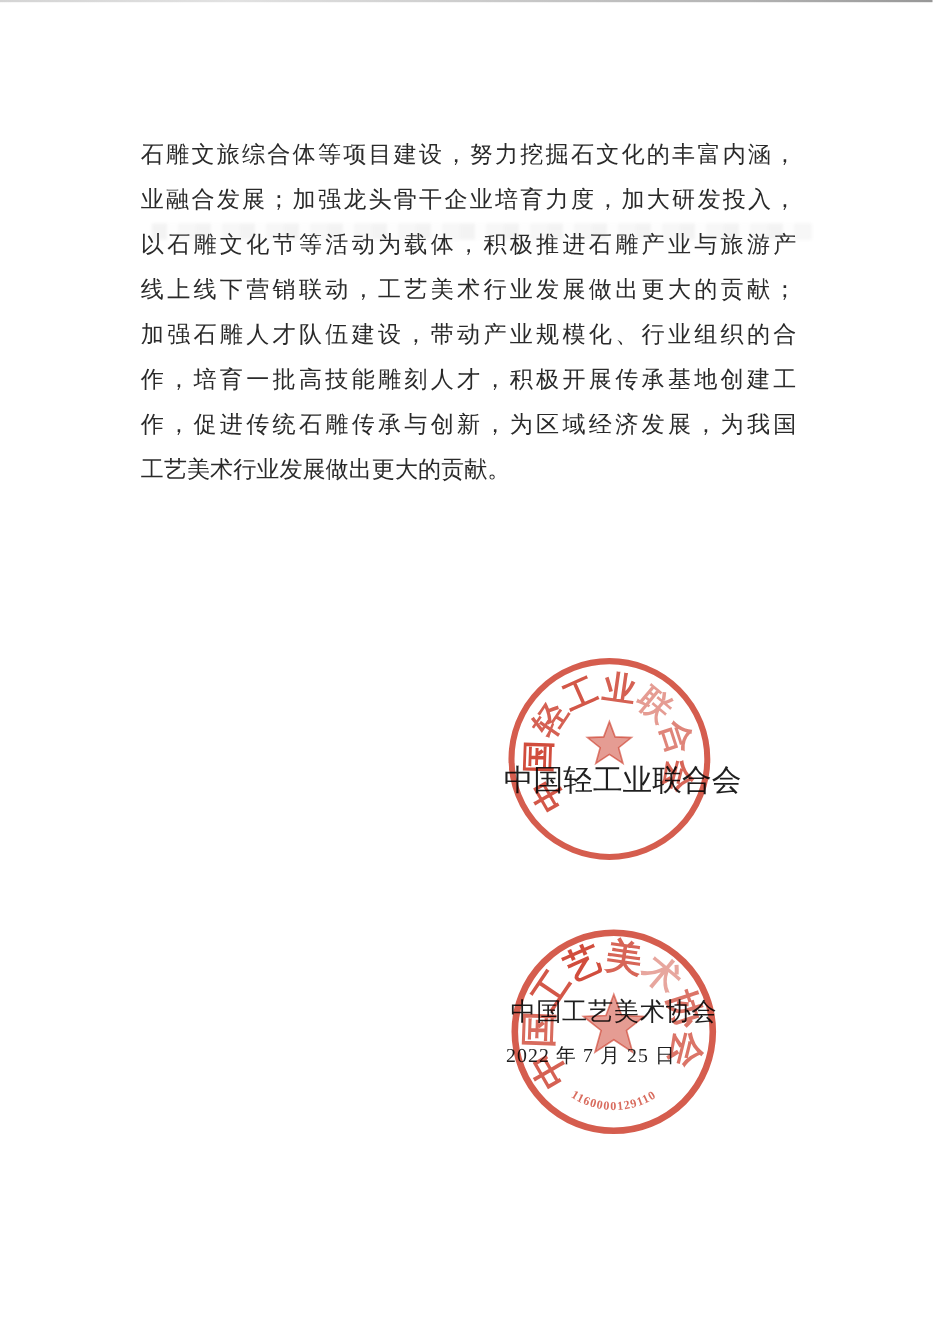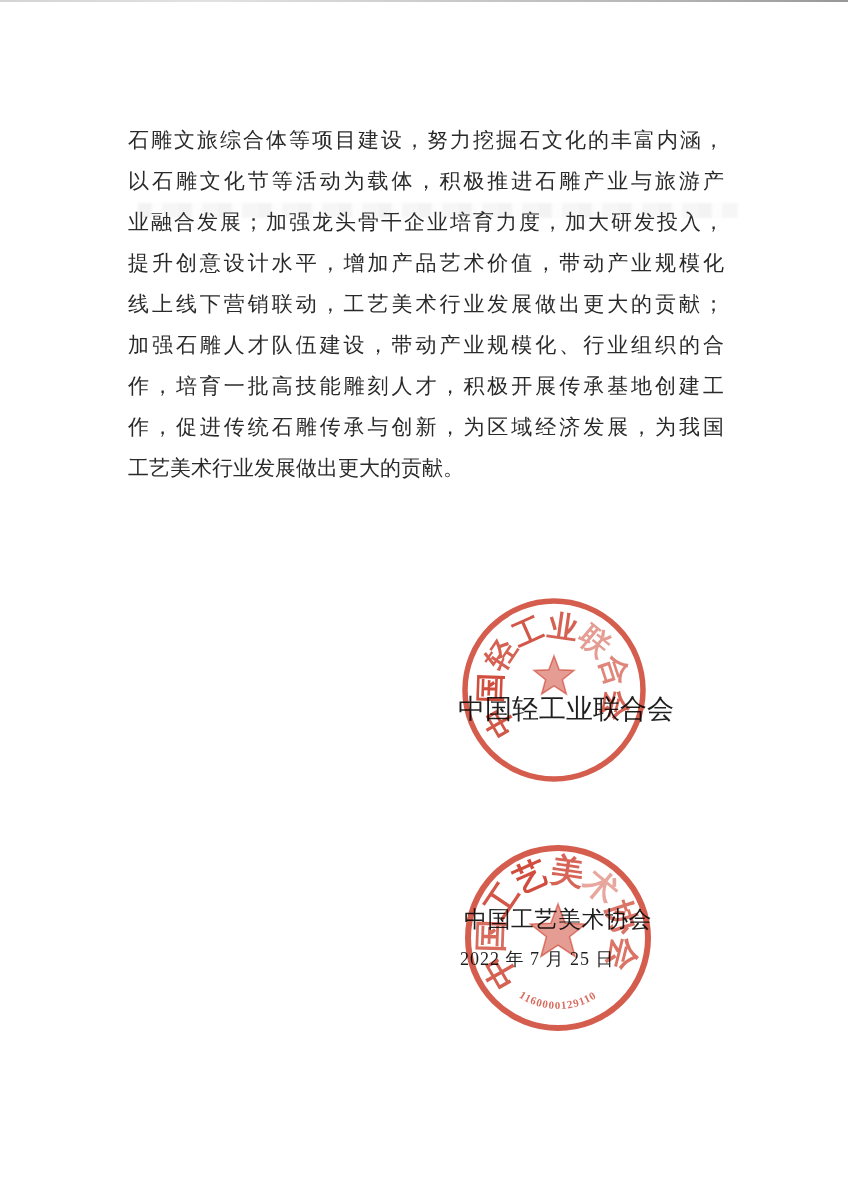--- a/index.html
+++ b/index.html
@@ -61,23 +61,22 @@
 </style>
 </head>
 <body>
 
 <div class="page">
 
   <div class="scan-edge"></div>
 
   <div class="body-text" id="body-lines">
       <div class="line">石雕文旅综合体等项目建设，努力挖掘石文化的丰富内涵，</div>
+      <div class="line">业融合发展；加强龙头骨干企业培育力度，加大研发投入，</div>
       <div class="line">以石雕文化节等活动为载体，积极推进石雕产业与旅游产</div>
-      <div class="line">业融合发展；加强龙头骨干企业培育力度，加大研发投入，</div>
-      <div class="line">提升创意设计水平，增加产品艺术价值，带动产业规模化</div>
       <div class="line">线上线下营销联动，工艺美术行业发展做出更大的贡献；</div>
       <div class="line">加强石雕人才队伍建设，带动产业规模化、行业组织的合</div>
       <div class="line">作，培育一批高技能雕刻人才，积极开展传承基地创建工</div>
       <div class="line">作，促进传统石雕传承与创新，为区域经济发展，为我国</div>
       <div class="line last">工艺美术行业发展做出更大的贡献。</div>
     </div>
 
   <div class="ghost"></div>
 
   <svg class="seal" id="seal-1" viewBox="0 0 240 240">

